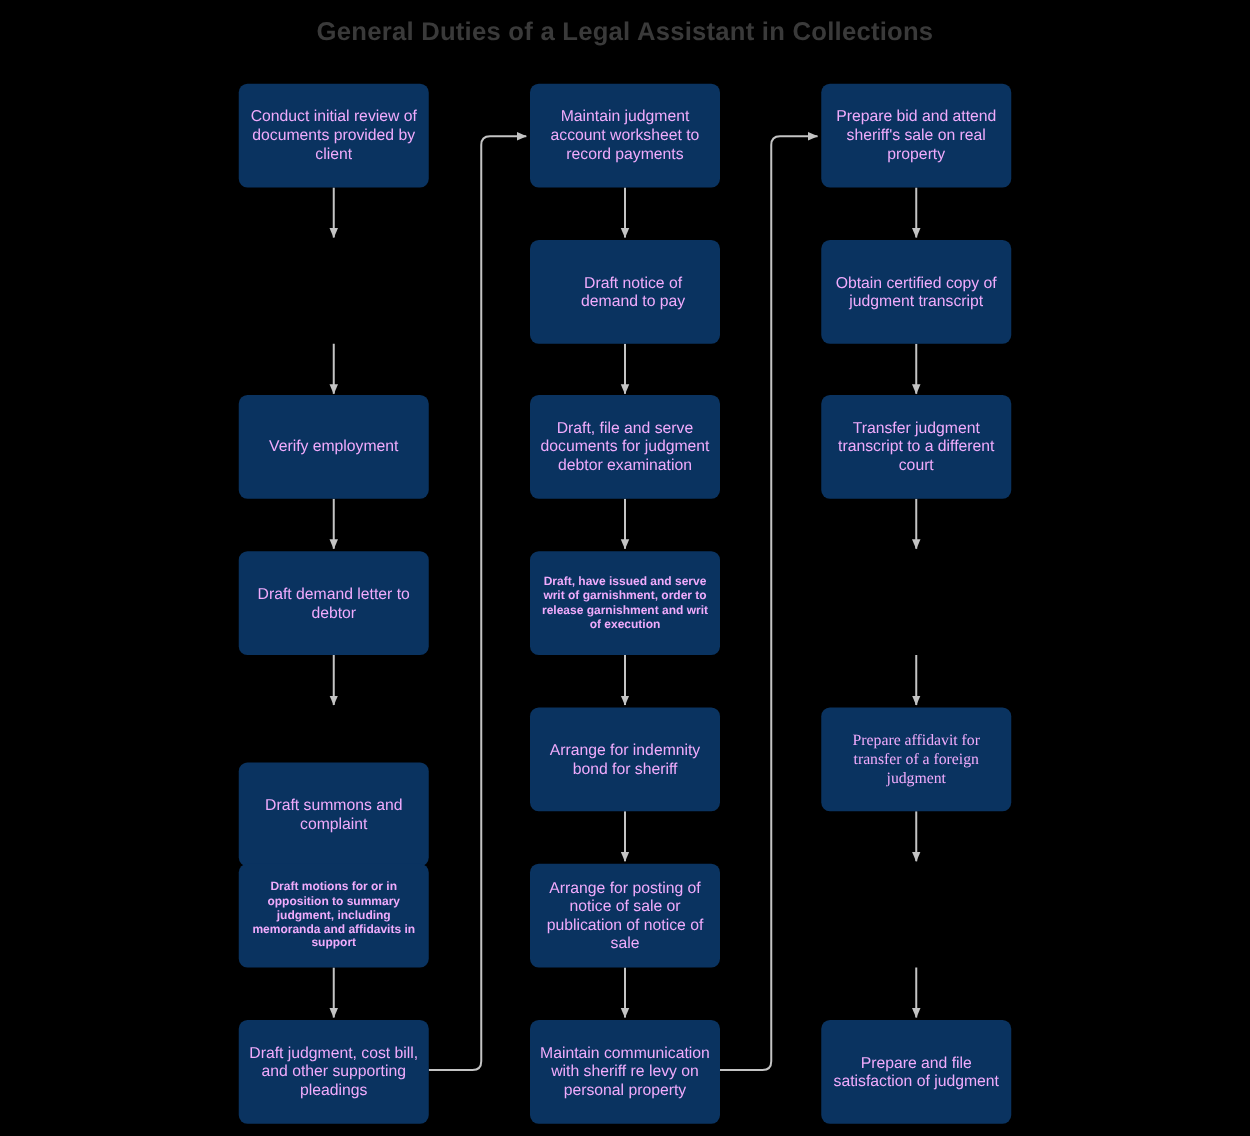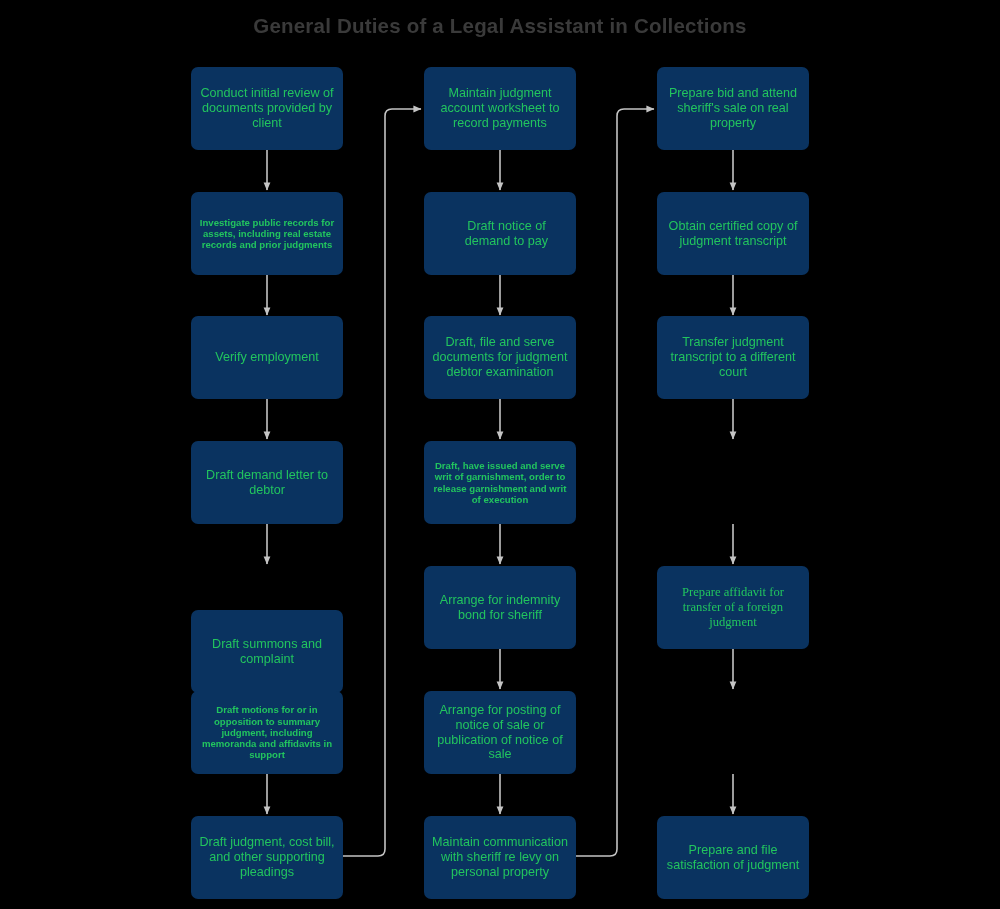--- a/index.html
+++ b/index.html
@@ -43,21 +43,21 @@
   .node {
     position: absolute;
     width: 152px;
     height: 83px;
     background: #0a3360;
     border-radius: 7px;
     display: flex;
     align-items: center;
     justify-content: center;
     text-align: center;
-    color: #22c55e;
+    color: #f0abfc;
     box-sizing: border-box;
     padding: 3px 7px;
     line-height: 1.17;
   }
   .node .txt {
     display: block;
     width: 100%;
   }
   .node.size-lg .txt { font-size: 12.6px; font-weight: normal; }
   .node.size-sm .txt { font-size: 9.6px; font-weight: bold; }
@@ -98,23 +98,20 @@
       <line x1="733" y1="649" x2="733" y2="689"></line>
       <line x1="733" y1="774" x2="733" y2="814"></line>
 
       <path d="M343,856 L378,856 Q385,856 385,849 L385,116 Q385,109 392,109 L421,109"></path>
       <path d="M576,856 L610,856 Q617,856 617,849 L617,116 Q617,109 624,109 L654,109"></path>
     </g>
   </svg>
 
   <div class="node size-lg" style="left:191px; top:67px;">
     <span class="txt">Conduct initial review of documents provided by client</span>
-  </div>
-  <div class="node size-sm" style="left:191px; top:192px;">
-    <span class="txt">Investigate public records for assets, including real estate records and prior judgments</span>
   </div>
   <div class="node size-lg" style="left:191px; top:316px;">
     <span class="txt">Verify employment</span>
   </div>
   <div class="node size-lg" style="left:191px; top:441px;">
     <span class="txt">Draft demand letter to debtor</span>
   </div>
   <div class="node size-lg" style="left:191px; top:566px;margin-top:44px;">
     <span class="txt">Draft summons and complaint</span>
   </div>

